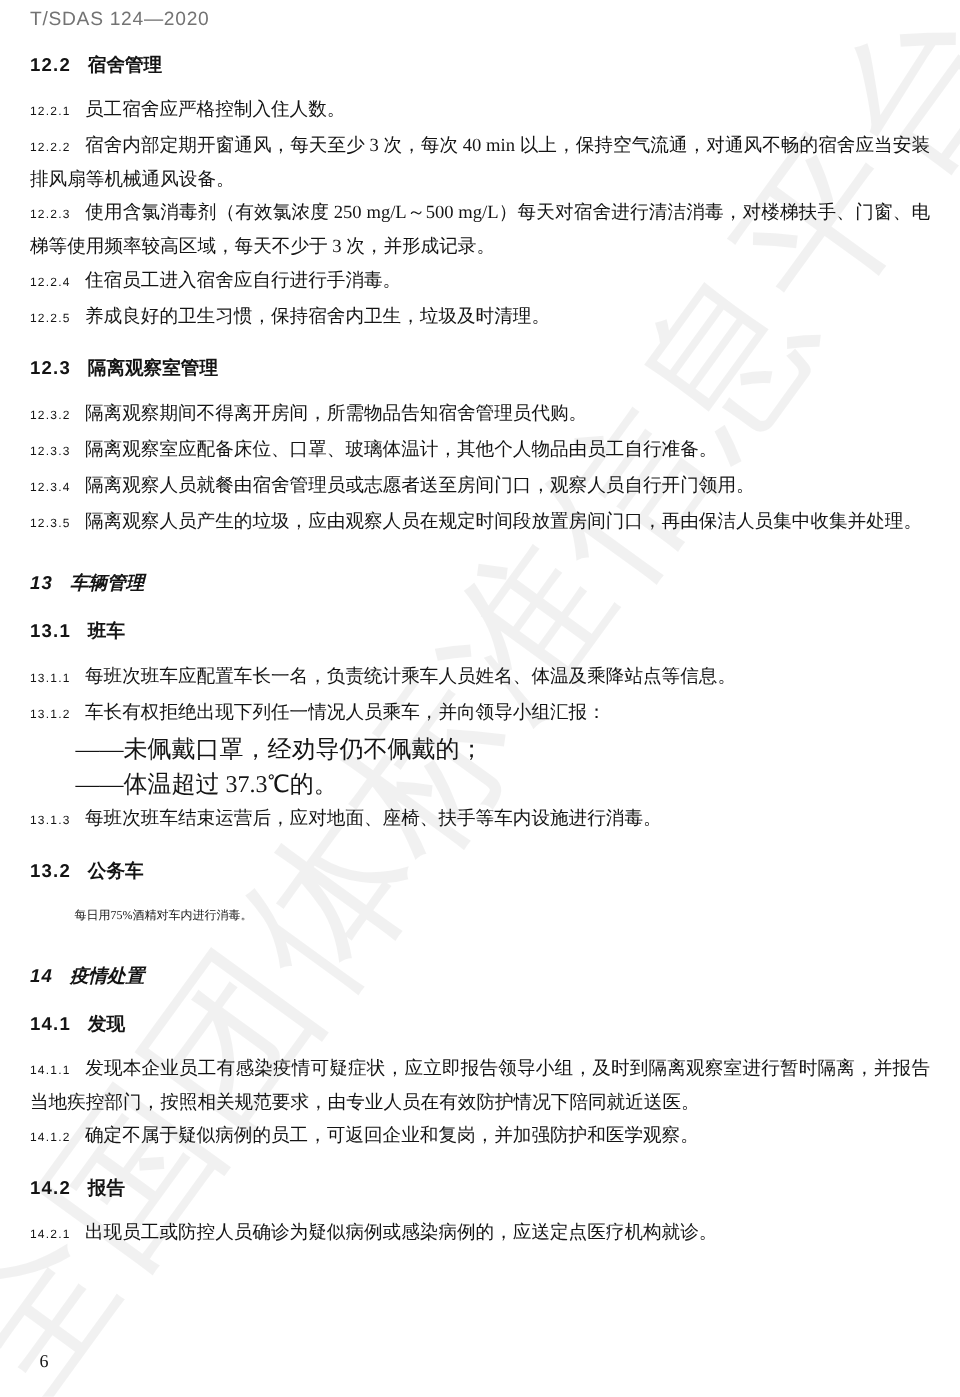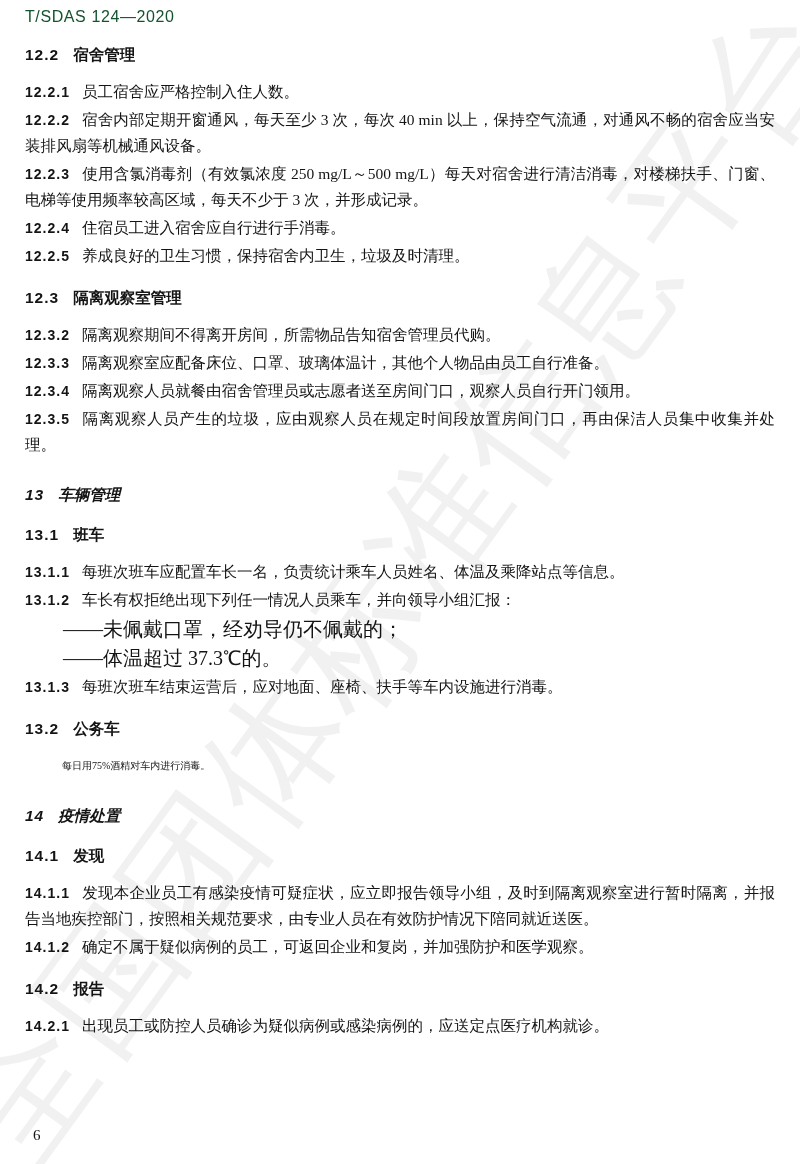--- a/index.html
+++ b/index.html
@@ -23,40 +23,40 @@
     font-size: 136px; letter-spacing: 4px;
     white-space: nowrap;
     color: rgba(0, 0, 0, 0.055);
     z-index: 0; pointer-events: none;
     user-select: none;
   }
   .doc-code {
     font-family: "Liberation Sans", sans-serif;
     font-size: 16px; font-weight: 500;
     letter-spacing: 0.6px;
-    color: #14532d;
+    color: #737373;
   }
   .body-flow { margin-top: 12px; }
   p { color: #141414; }
   .h1, .h2 {
     font-family: "Liberation Sans", sans-serif;
     font-weight: bold; font-size: 15.5px;
     line-height: 22px;
   }
   .h1 { margin: 26px 0 6px 0; font-style: italic; }
   .h2 { margin: 18px 0 13px 0; }
   .hnum { margin-right: 14px; letter-spacing: 1px; }
   .clause {
     font-size: 15.5px; line-height: 26px;
     text-align: justify;
     margin: 2px 0;
   }
   .cnum {
     font-family: "Liberation Sans", sans-serif;
-    font-weight: bold; font-size: 14px;
+    font-weight: normal; font-size: 10px;
     letter-spacing: 1px;
     margin-right: 12px;
     white-space: nowrap;
   }
   .dash {
     font-size: 20px; line-height: 26px;
     padding-left: 38px; margin: 3px 0;
   }
   .indent {
     font-size: 10px; line-height: 26px;

